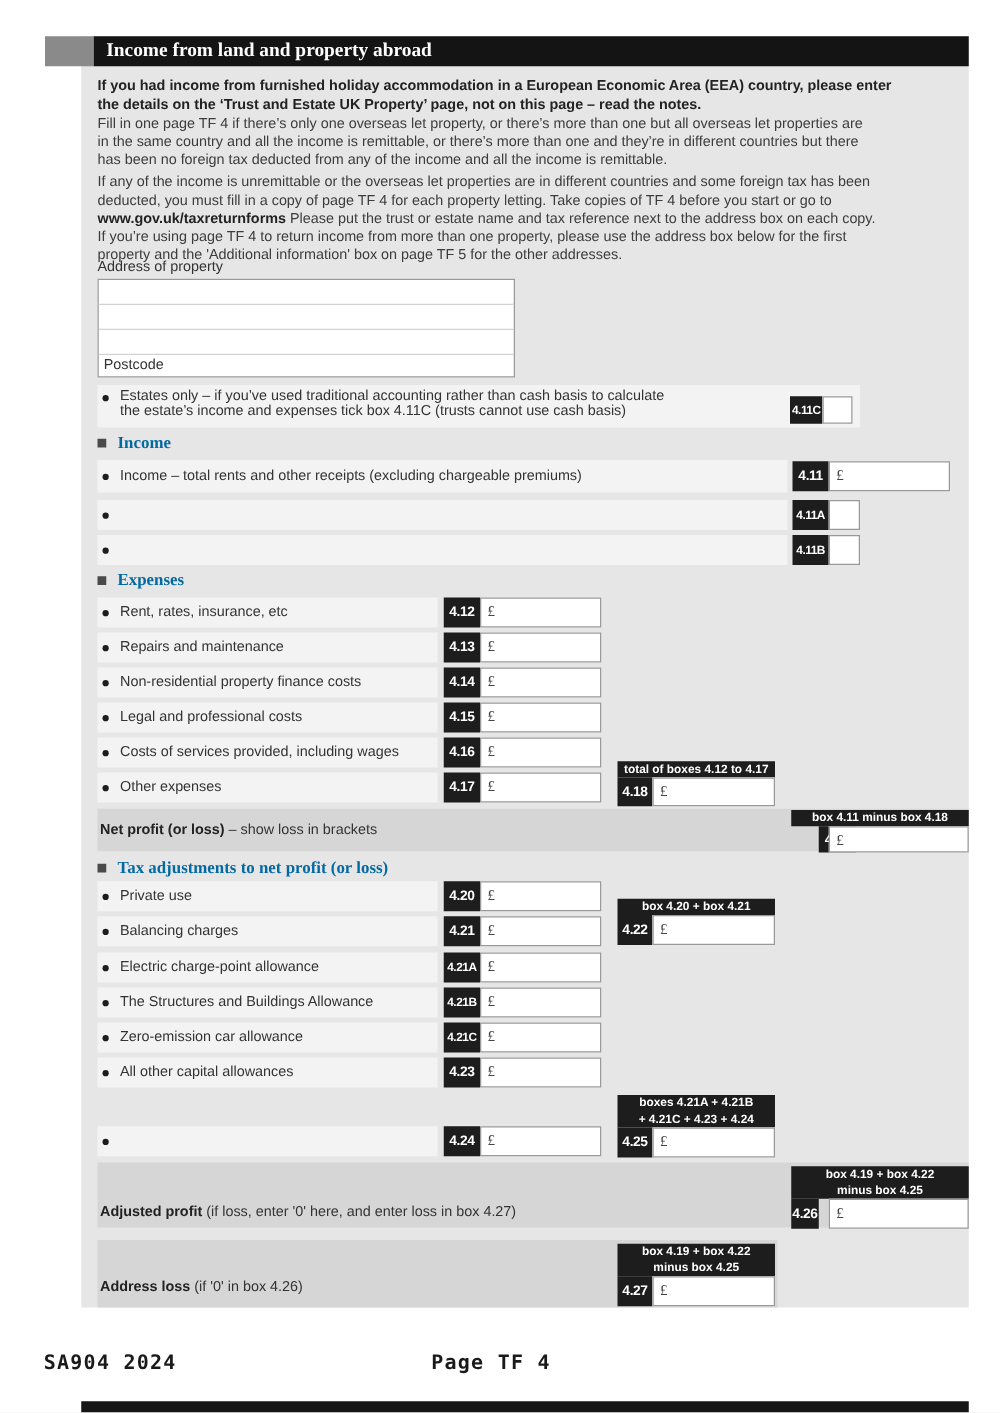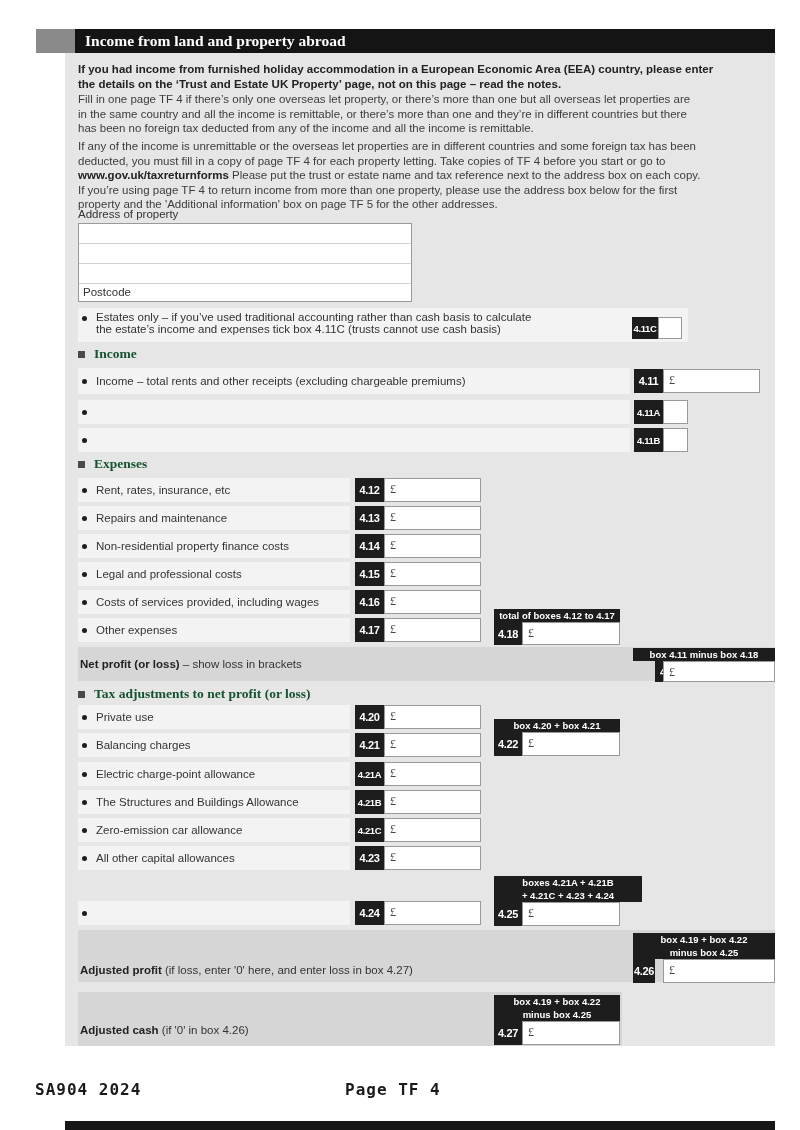--- a/index.html
+++ b/index.html
@@ -7,21 +7,21 @@
               font-family:"Liberation Sans", sans-serif; }
   .abs { position:absolute; }
   .page-bg { background:#e6e6e6; }
   .band { background:#f3f3f3; }
   .darkband { background:#d6d6d6; }
   .titlebar { background:#141414; color:#fff; font-family:"Liberation Serif", serif;
               font-weight:bold; font-size:15.5px; line-height:24px; padding-left:10px; }
   .tab { background:#8a8a8a; }
   .introtext { font-size:11.5px; line-height:14.6px; color:#3c3c3c; white-space:pre-line; }
   .boldtext { font-weight:bold; color:#222; }
-  .sechdr { font-family:"Liberation Serif", serif; font-weight:bold; font-size:13.5px; color:#14532d;text-align:center; }
+  .sechdr { font-family:"Liberation Serif", serif; font-weight:bold; font-size:13.5px; color:#0369a1;text-align:center; }
   .sq { width:7px; height:7px; background:#4a4a4a; }
   .bullet { width:5px; height:5px; border-radius:50%; background:#1d1d1d; }
   .rowlbl { font-size:11.5px; color:#333; white-space:pre-line; }
   .numbox { background:#1d1d1d; color:#fff; font-weight:bold; font-size:11px;
             letter-spacing:-0.3px; display:flex; align-items:center; justify-content:center; }
   .numbox.long { font-size:9.5px; letter-spacing:-0.4px; }
   .field { background:#fff; border:1px solid #999; font-family:"Liberation Serif", serif;
            font-size:12px; color:#444; padding:3px 0 0 5px; }
   .tick { background:#fff; border:1px solid #999; }
   .minihdr { background:#1d1d1d; color:#fff; font-weight:bold; font-size:9.5px;
@@ -188,41 +188,41 @@
 <div class="abs numbox long" style="left:355px;top:818px;width:29px;height:24px">4.21C</div>
 <div class="abs field" style="left:384px;top:818px;width:97px;height:24px">£</div>
 
 <div class="abs band" style="left:78px;top:846px;width:272px;height:24px">
   <span class="abs bullet" style="left:4px;top:10px"></span>
   <span class="abs rowlbl" style="left:18px;line-height:24px">All other capital allowances</span>
 </div>
 <div class="abs numbox" style="left:355px;top:846px;width:29px;height:24px">4.23</div>
 <div class="abs field" style="left:384px;top:846px;width:97px;height:24px">£</div>
 
-<div class="abs minihdr" style="left:494px;top:876px;width:148px;height:26px">boxes 4.21A + 4.21B
+<div class="abs minihdr" style="left:494px;top:876px;width:126px;height:26px">boxes 4.21A + 4.21B
 + 4.21C + 4.23 + 4.24</div>
 
 <div class="abs band" style="left:78px;top:901px;width:272px;height:24px">
   <span class="abs bullet" style="left:4px;top:10px"></span>
 </div>
 <div class="abs numbox" style="left:355px;top:901px;width:29px;height:24px">4.24</div>
 <div class="abs field" style="left:384px;top:901px;width:97px;height:24px">£</div>
 <div class="abs numbox" style="left:494px;top:902px;width:28px;height:24px">4.25</div>
 <div class="abs field" style="left:522px;top:902px;width:98px;height:24px">£</div>
 
 <div class="abs darkband" style="left:78px;top:930px;width:697px;height:52px">
   <span class="abs rowlbl" style="left:2px;top:34px"><span class="boldtext">Adjusted profit</span><span> (if loss, enter '0' here, and enter loss in box 4.27)</span></span>
 </div>
 <div class="abs minihdr" style="left:633px;top:933px;width:142px;height:26px">box 4.19 + box 4.22
 minus box 4.25</div>
 <div class="abs numbox" style="left:633px;top:959px;width:22px;height:24px">4.26</div>
 <div class="abs field" style="left:663px;top:959px;width:112px;height:24px">£</div>
 
 <div class="abs darkband" style="left:78px;top:992px;width:544px;height:54px">
-  <span class="abs rowlbl" style="left:2px;top:32px"><span class="boldtext">Adjusted cash</span><span> (if '0' in box 4.26)</span></span>
+  <span class="abs rowlbl" style="left:2px;top:32px"><span class="boldtext">Address loss</span><span> (if '0' in box 4.26)</span></span>
 </div>
 <div class="abs minihdr" style="left:494px;top:995px;width:126px;height:26px">box 4.19 + box 4.22
 minus box 4.25</div>
 <div class="abs numbox" style="left:494px;top:1021px;width:28px;height:24px">4.27</div>
 <div class="abs field" style="left:522px;top:1021px;width:98px;height:24px">£</div>
 
 <div class="abs footer" style="left:35px;top:1080px">SA904 2024</div>
 <div class="abs footer" style="left:345px;top:1080px">Page TF 4</div>
 <div class="abs bottombar" style="left:65px;top:1121px;width:710px;height:9px"></div>
 

